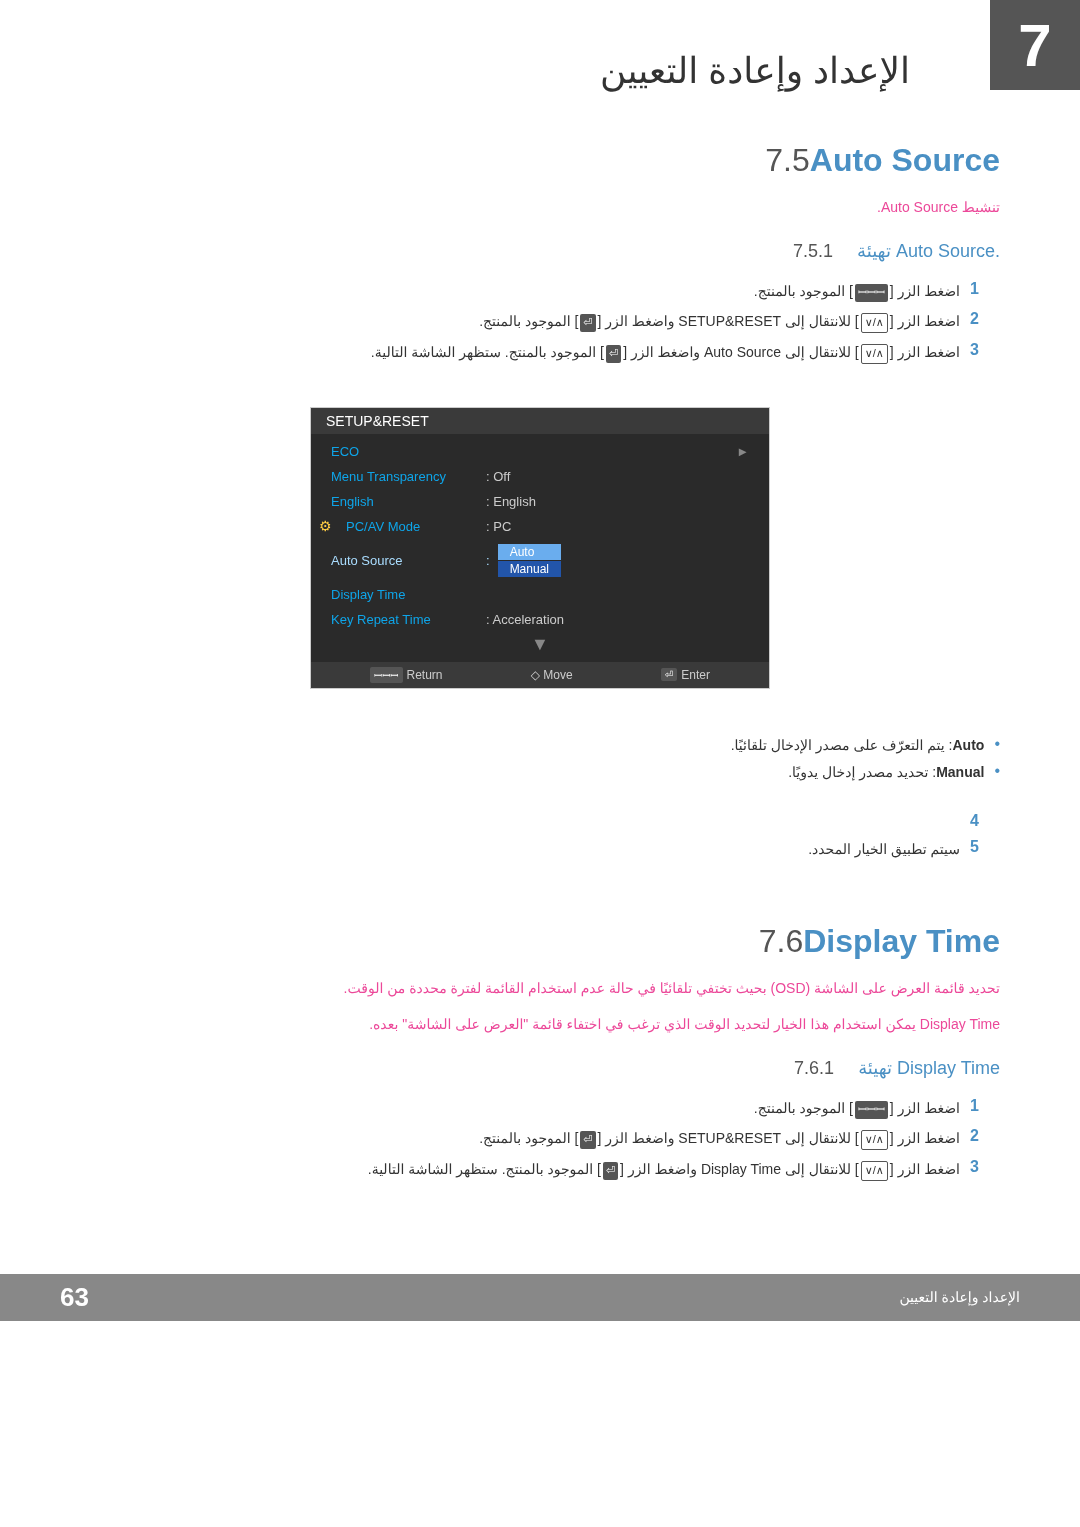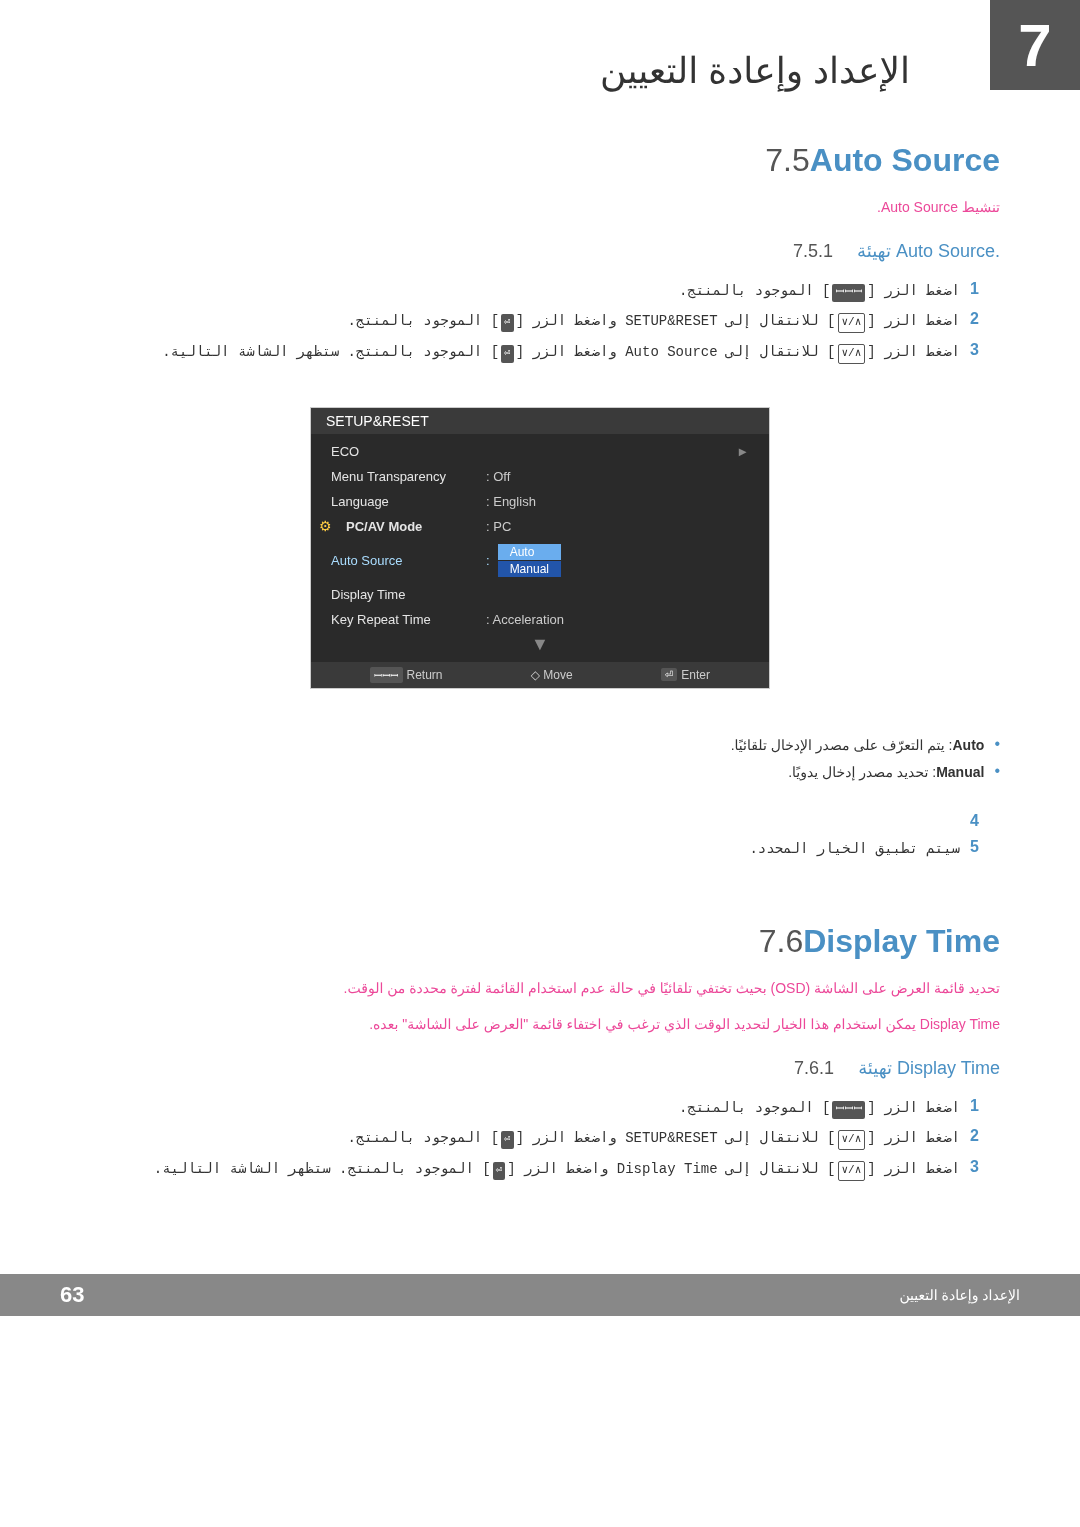--- a/index.html
+++ b/index.html
@@ -130,21 +130,20 @@
       text-align: left;
       flex-shrink: 0;
     }
 
     .step-text {
       font-size: 14px;
       color: #333;
       text-align: center;
       direction: rtl;
       line-height: 1.6;
-      font-family: Liberation Mono, monospace;
     }
 
     
     .menu-screenshot {
       margin: 15px auto;
       width: 500px;
       border: 1px solid #ccc;
       background: #2a2a2a;
       display: block;
       margin-left: auto;
@@ -169,21 +168,21 @@
       align-items: center;
       padding: 5px 20px;
       color: #cccccc;
       font-size: 13px;
       direction: ltr;
       position: relative;
     }
 
     .menu-item .item-name {
       min-width: 150px;
-      color: #e5e5e5;
+      color: #0ea5e9;
     }
 
     .menu-item.highlighted .item-name {
       color: #88bbff;
     }
 
     .menu-item .item-value {
       color: #cccccc;
       margin-left: 5px;
     }
@@ -257,21 +256,21 @@
       justify-content: space-between;
       align-items: center;
       direction: rtl;
     }
 
     .footer-text {
       font-size: 14px;
     }
 
     .footer-number {
-      font-size: 22px;
+      font-size: 26px;
       font-weight: bold;
     }
 
     
     .btn-icon {
       display: inline-block;
       background: #555;
       color: white;
       padding: 0 3px;
       font-size: 11px;
@@ -334,27 +333,27 @@
           <span class="item-name">ECO</span>
           <span style="margin-left:auto; color:#888;">►</span>
         </div>
 
         <div class="menu-item">
           <span class="item-name">Menu Transparency</span>
           <span class="item-value">: Off</span>
         </div>
 
         <div class="menu-item">
-          <span class="item-name">Language</span>
+          <span class="item-name">English</span>
           <span class="item-value">: English</span>
         </div>
 
         <div class="menu-item">
           <span style="position:absolute; left:8px; color:#ffcc44; font-size:14px;">⚙</span>
-          <span class="item-name" style="padding-left: 15px; font-weight: bold;">PC/AV Mode</span>
+          <span class="item-name" style="padding-left: 15px;">PC/AV Mode</span>
           <span class="item-value">: PC</span>
         </div>
 
         <div class="menu-item highlighted" style="position:relative;">
           <span class="item-name" style="color:#aaddff;">Auto Source</span>
           <span style="margin-left: 5px; color:#aaddff;">:</span>
           <span style="margin-left: 8px; display: flex; flex-direction: column; gap: 1px;">
             <span style="background:#6aadee; color:white; padding: 1px 12px; font-size: 12px; display:block;">Auto</span>
             <span style="background:#2255aa; color:white; padding: 1px 12px; font-size: 12px; display:block;">Manual</span>
           </span>

